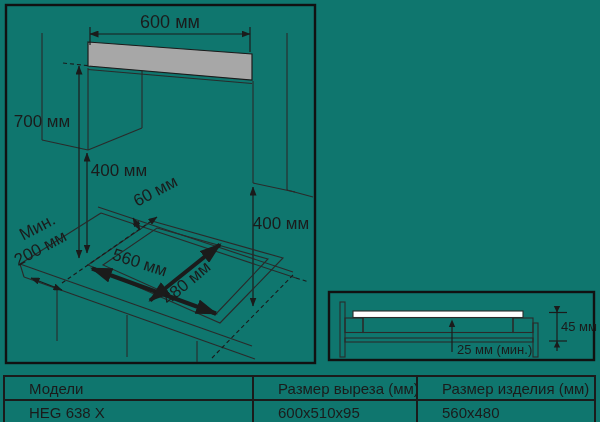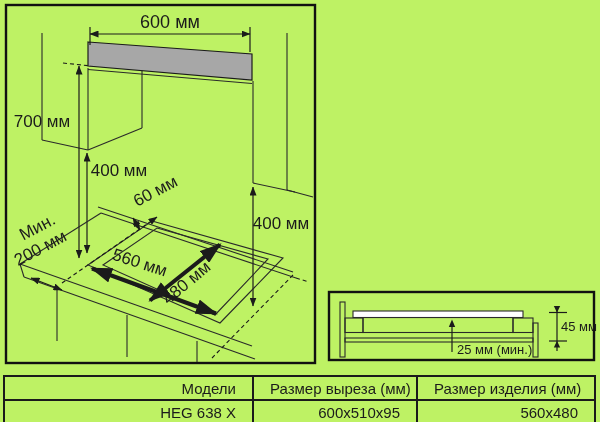--- a/index.html
+++ b/index.html
@@ -1,32 +1,32 @@
 <!DOCTYPE html>
 <html><head>
 <meta charset="utf-8">
 <style>
   html,body{margin:0;padding:0;background:#fff;}
-  .stage{position:relative;width:600px;height:422px;background:#bef264;overflow:hidden;
-         font-family:"Liberation Sans",sans-serif;text-align:right;}
+  .stage{position:relative;width:600px;height:422px;background:#0f766e;overflow:hidden;
+         font-family:"Liberation Sans",sans-serif;}
   svg{position:absolute;left:0;top:0;}
   svg text{font-family:"Liberation Sans",sans-serif;fill:#1b1b1b;}
   .dim-label{font-size:17px;}
   .dim-label-big{font-size:18px;}
   .inset-label{font-size:13px;}
   .struct{stroke:#2a2a2a;stroke-width:1.1;fill:none;}
   .dimline{stroke:#1b1b1b;stroke-width:1.2;fill:none;}
   .dashline{stroke:#1b1b1b;stroke-width:1.1;fill:none;stroke-dasharray:4 3;}
   .thick{stroke:#1b1b1b;stroke-width:4;fill:none;}
   .boxborder{stroke:#111;stroke-width:2.4;fill:none;}
   
   .spec-table-wrap{position:absolute;left:3px;top:375px;width:593px;}
   table.spec{border-collapse:collapse;width:100%;table-layout:fixed;
              font-size:15px;color:#1b1b1b;}
-  table.spec td{border:2px solid #1b1b1b;padding:1px 16px;height:20px;
+  table.spec td{border:2px solid #1b1b1b;padding:1px 24px;height:20px;
                 white-space:nowrap;overflow:hidden;}
 </style>
 </head>
 <body>
 
 <div class="stage">
 <svg width="600" height="422" viewBox="0 0 600 422">
   <defs>
     <marker id="arr" markerUnits="userSpaceOnUse" markerWidth="9" markerHeight="7" refX="8.5" refY="3.5" orient="auto-start-reverse">
       <path d="M0,0 L9,3.5 L0,7 z" fill="#1b1b1b"></path>

